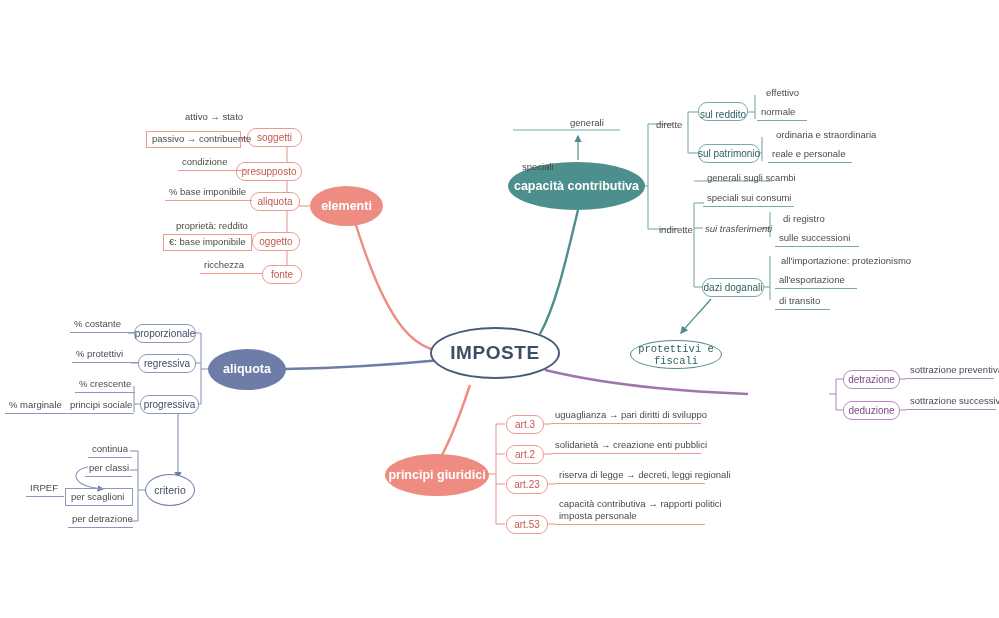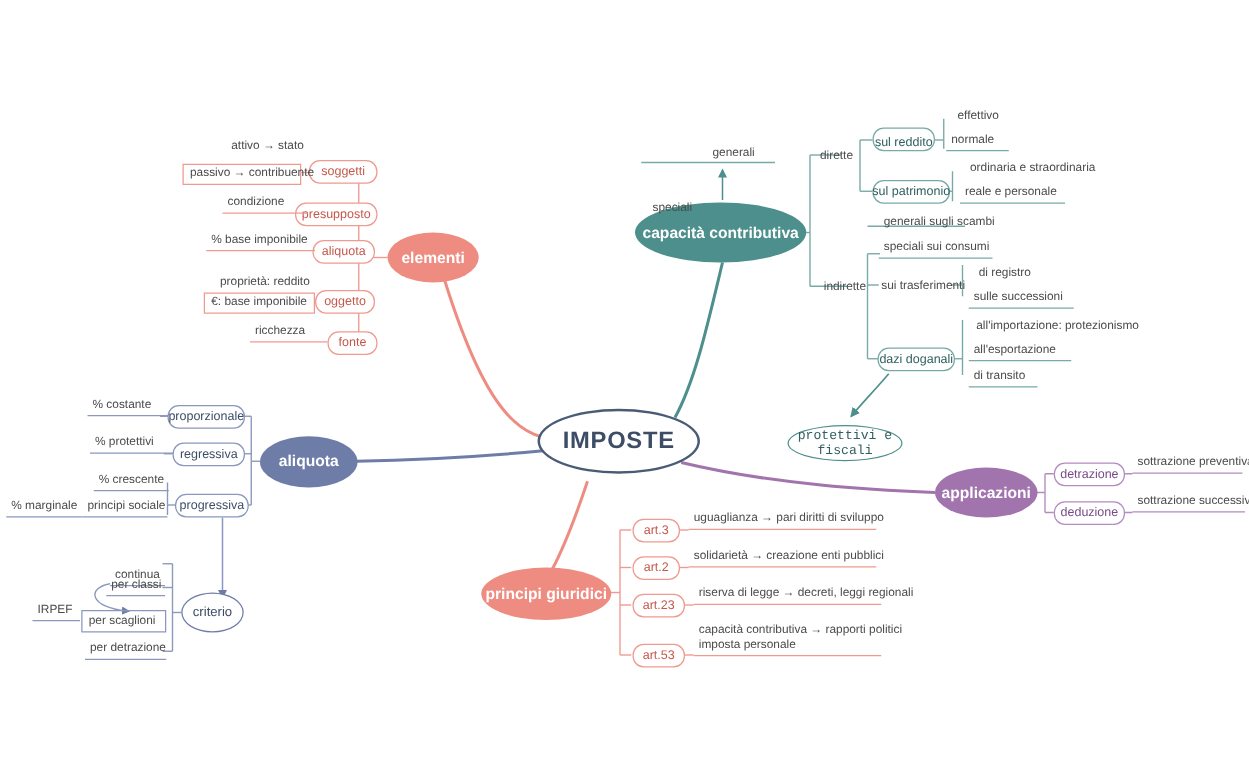--- a/index.html
+++ b/index.html
@@ -260,21 +260,21 @@
   <div class="node leaf nobox" style="left:655px; top:223px; width:40px; height:13px;">
     <span>indirette</span>
   </div>
   <div class="node leaf nobox" style="left:703px; top:171px; width:100px; height:13px;">
     <span>generali sugli scambi</span>
   </div>
   <div class="node leaf u-teal" style="left:703px; top:191px; width:91px; height:16px;">
     <span>speciali sui consumi</span>
   </div>
 
-  <div class="node leaf nobox" style="left:701px; top:222px; width:86px; height:13px;">
+  <div class="node leaf nobox" style="left:701px; top:222px; width:86px; height:13px;font-style:italic;">
     <span>sui trasferimenti</span>
   </div>
   <div class="node leaf nobox" style="left:779px; top:212px; width:55px; height:13px;">
     <span>di registro</span>
   </div>
   <div class="node leaf u-teal" style="left:775px; top:231px; width:84px; height:16px;">
     <span>sulle successioni</span>
   </div>
 
   <div class="node pill teal" style="left:702px; top:278px; width:62px; height:19px;">
@@ -321,21 +321,21 @@
   <div class="node leaf u-slate" style="left:66px; top:398px; width:68px; height:16px;">
     <span>principi sociale</span>
   </div>
   <div class="node leaf u-slate" style="left:5px; top:398px; width:61px; height:16px;">
     <span>% marginale</span>
   </div>
 
   <div class="node ellipse-out slate" style="left:145px; top:474px; width:50px; height:32px;">
     <span>criterio</span>
   </div>
-  <div class="node leaf u-slate" style="left:88px; top:442px; width:44px; height:16px;margin-top:11px;">
+  <div class="node leaf u-slate" style="left:88px; top:442px; width:44px; height:16px;">
     <span>continua</span>
   </div>
   <div class="node leaf u-slate" style="left:85px; top:461px; width:47px; height:16px;">
     <span>per classi</span>
   </div>
   <div class="node leaf boxed-slate" style="left:65px; top:488px; width:68px; height:18px;">
     <span>per scaglioni</span>
   </div>
   <div class="node leaf u-slate" style="left:26px; top:481px; width:38px; height:16px;">
     <span>IRPEF</span>
@@ -370,23 +370,20 @@
   </div>
 
   <div class="node pill salmon" style="left:506px; top:515px; width:42px; height:19px;">
     <span>art.53</span>
   </div>
   <div class="node leaf two u-salmon" style="left:555px; top:498px; width:150px; height:27px;">
     <span>capacità contributiva → rapporti politici</span><br>
     <span>imposta personale</span>
   </div>
 
-  <div class="node bubble plum" style="left:748px; top:374px; width:82px; height:40px;">
-    <span>applicazioni</span>
-  </div>
 
   <div class="node pill plum" style="left:843px; top:370px; width:57px; height:19px;">
     <span>detrazione</span>
   </div>
   <div class="node leaf u-plum" style="left:906px; top:363px; width:88px; height:16px;">
     <span>sottrazione preventiva</span>
   </div>
 
   <div class="node pill plum" style="left:843px; top:401px; width:57px; height:19px;">
     <span>deduzione</span>

